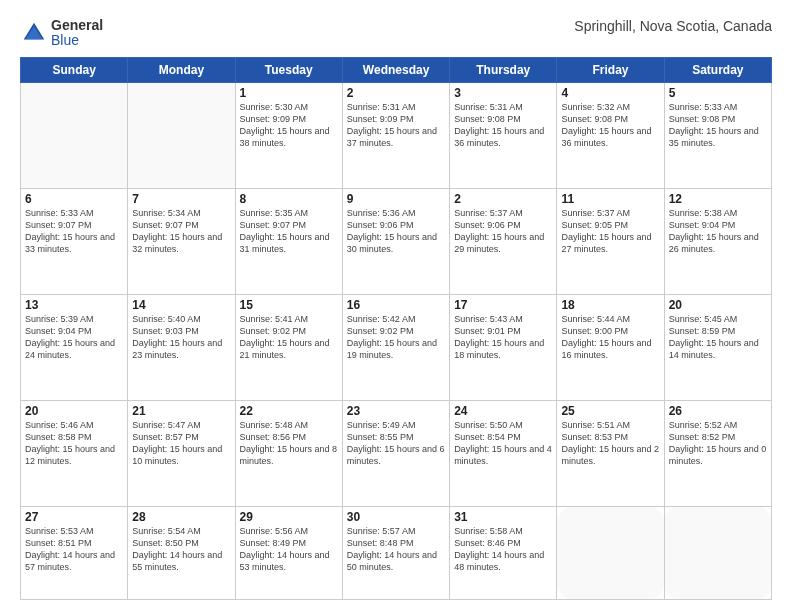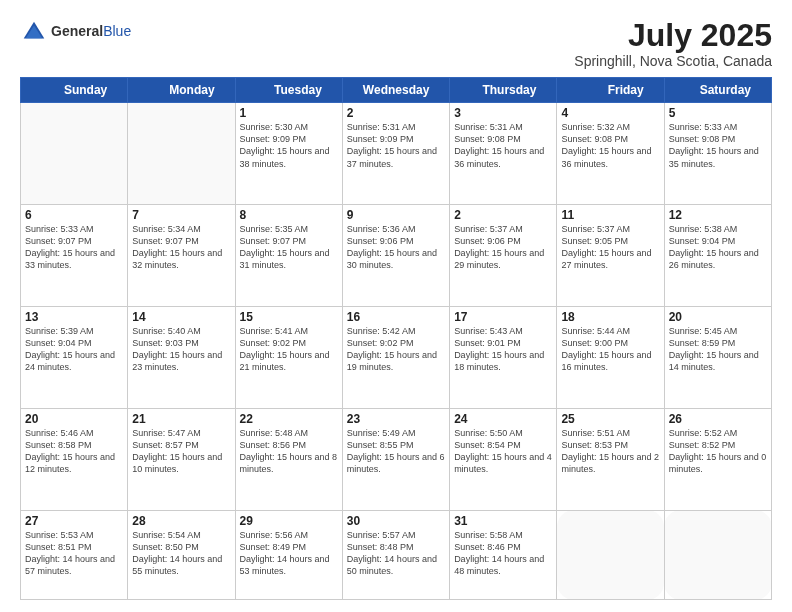--- a/index.html
+++ b/index.html
@@ -23,21 +23,21 @@
       align-items: flex-start;
       margin-bottom: 8px;
     }
     .logo {
       display: flex;
       align-items: center;
       gap: 0;
     }
     .logo-text {
       display: flex;
-      flex-direction: row;
+      flex-direction: column;
       line-height: 1.1;
     }
     .logo-general {
       font-size: 14px;
       font-weight: bold;
       color: #333;
     }
     .logo-blue {
       font-size: 14px;
       font-weight: normal;
@@ -68,21 +68,21 @@
       border-collapse: collapse;
       width: 100%;
       table-layout: fixed;
     }
     .calendar th {
       background: #2255aa;
       color: #fff;
       font-size: 12px;
       font-weight: bold;
       padding: 5px 20px;
-      text-align: right;
+      text-align: center;
       border: 1px solid #3366bb;
     }
     .calendar td {
       border: 1px solid #ccc;
       vertical-align: top;
       padding: 3px 4px;
       font-size: 9.5px;
       color: #333;
       height: 82px;
     }
@@ -115,21 +115,20 @@
       <svg class="logo-icon" viewBox="0 0 30 30">
         <polygon points="15,4 26,22 4,22" fill="#2255aa"></polygon>
         <polygon points="15,8 24,22 6,22" fill="#4488dd" opacity="0.5"></polygon>
       </svg>
       <div class="logo-text">
         <span class="logo-general">General</span>
         <span class="logo-blue">Blue</span>
       </div>
     </div>
     <div class="title-block">
-      <div class="main-title">July 2025</div>
       <div class="subtitle">Springhill, Nova Scotia, Canada</div>
     </div>
   </div>
 
   <table class="calendar">
     <thead>
       <tr>
         <th>Sunday</th>
         <th>Monday</th>
         <th>Tuesday</th>

